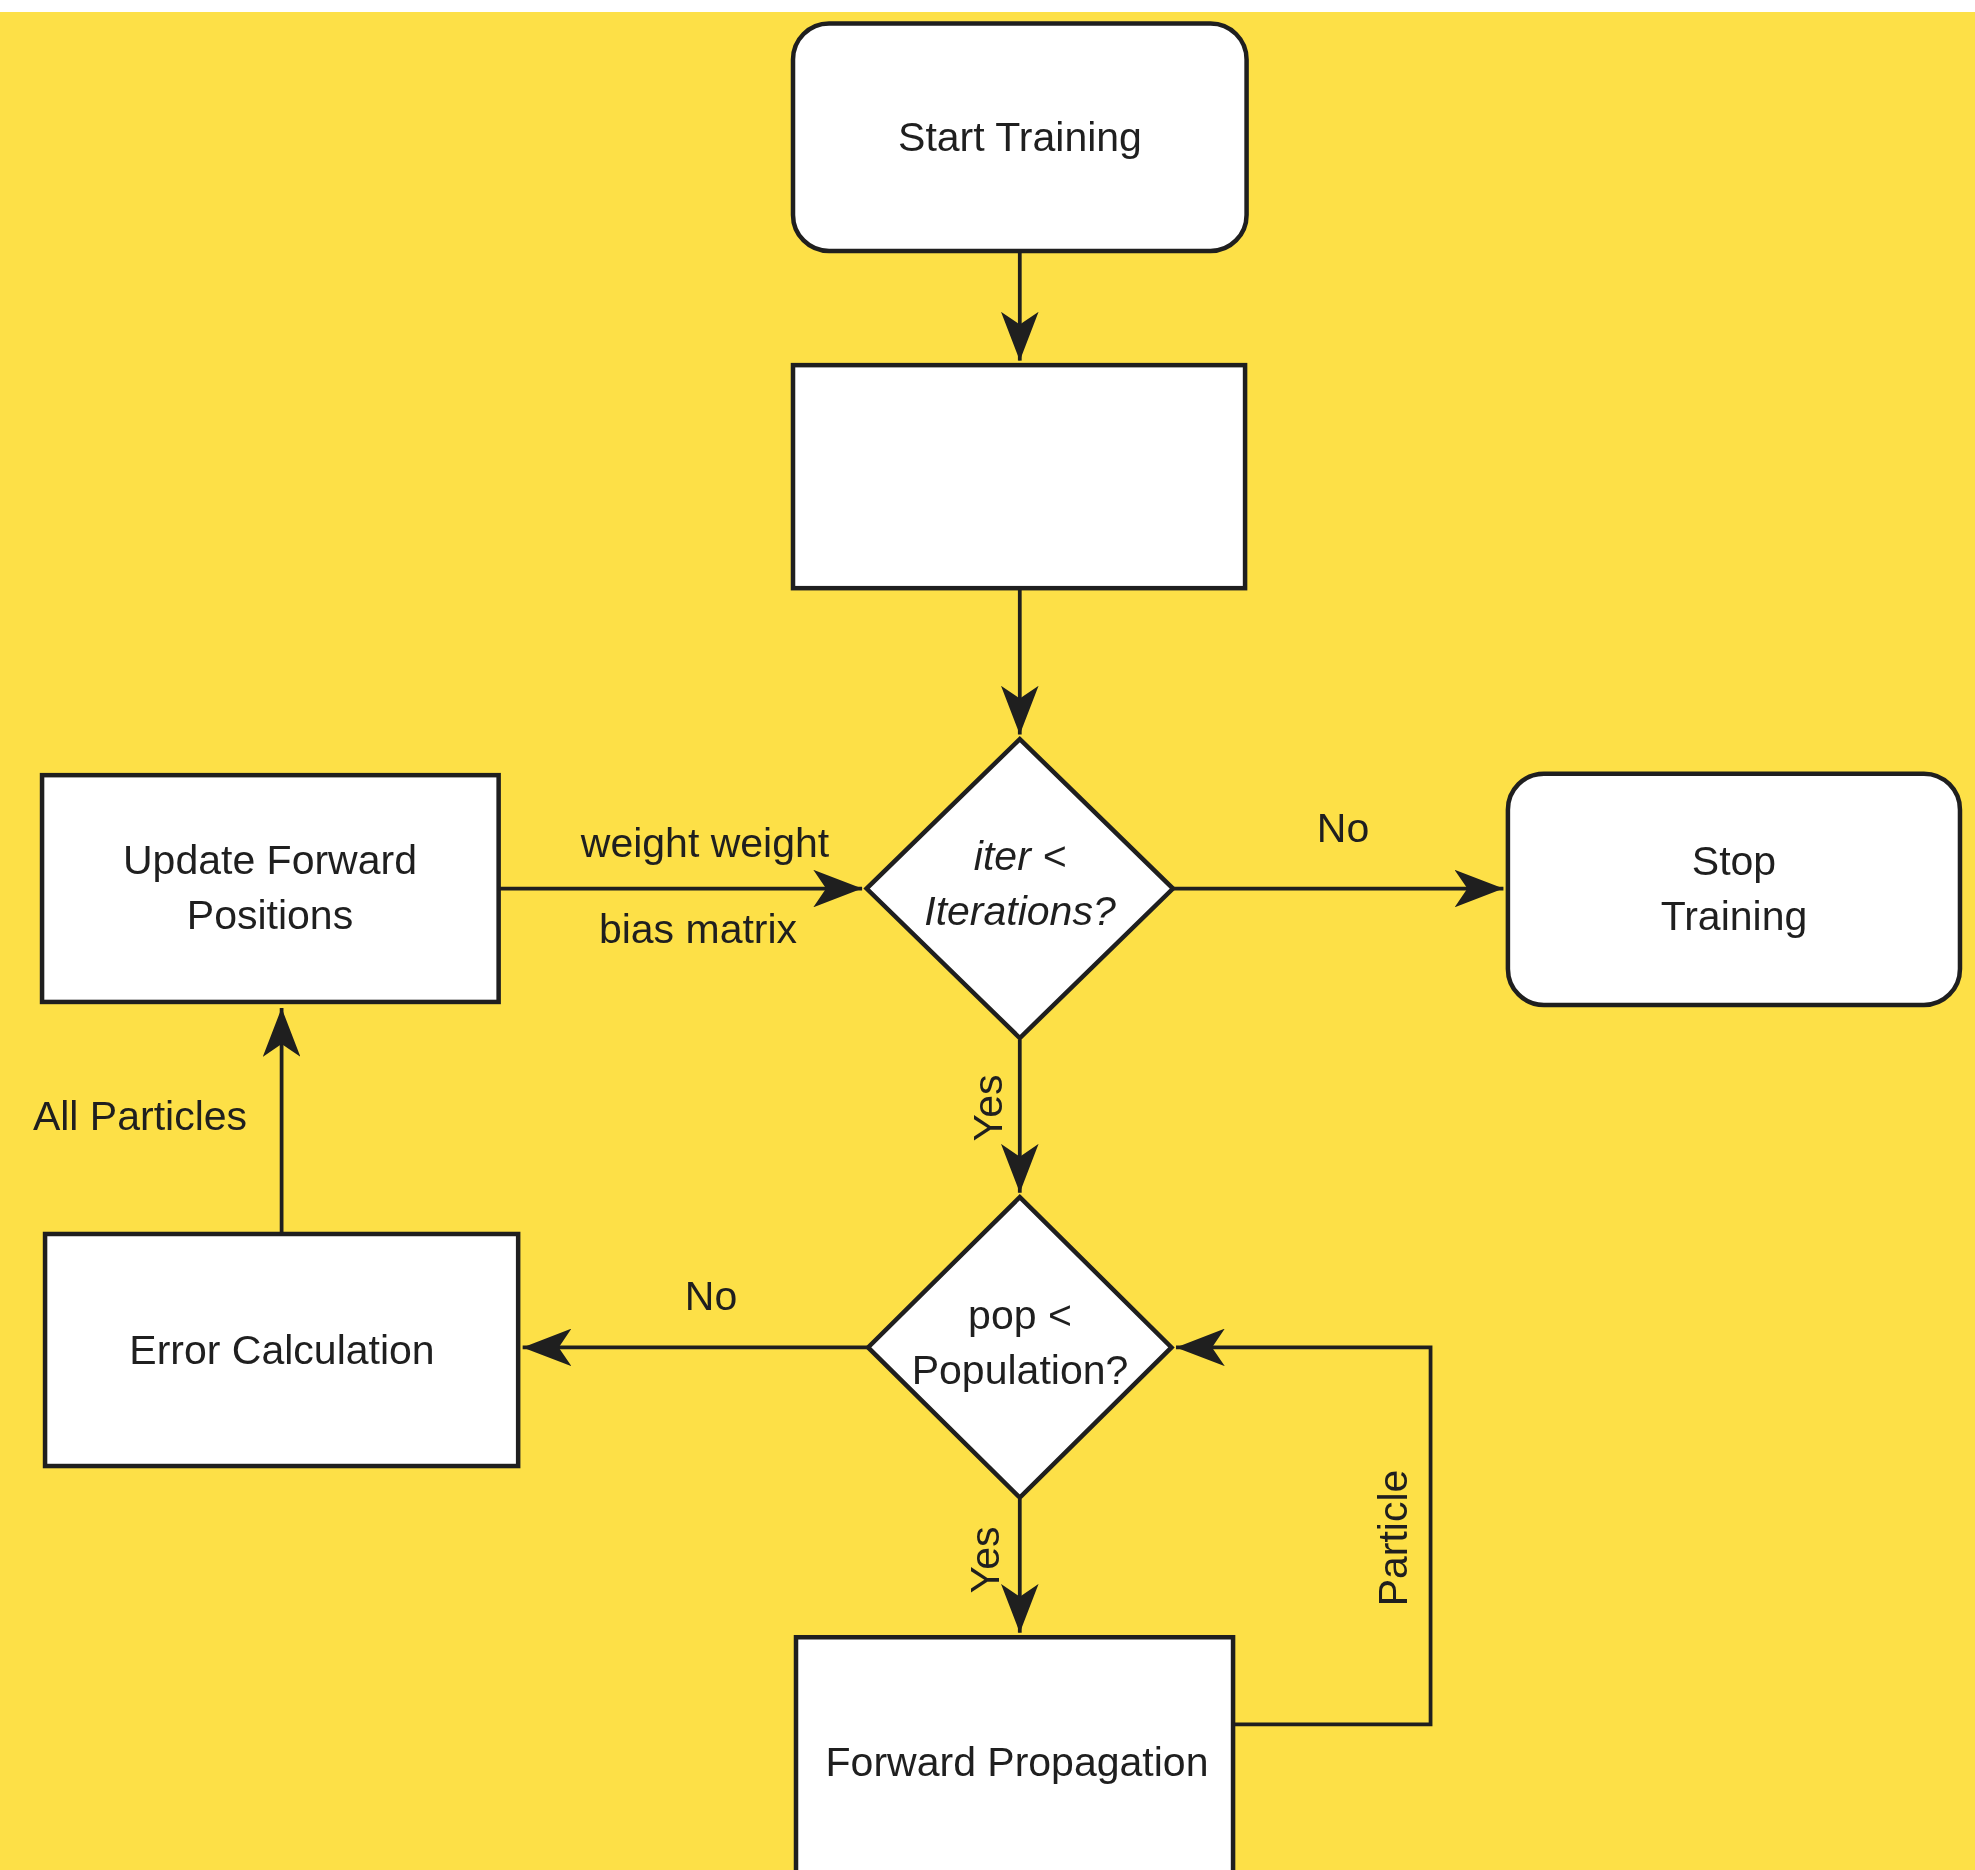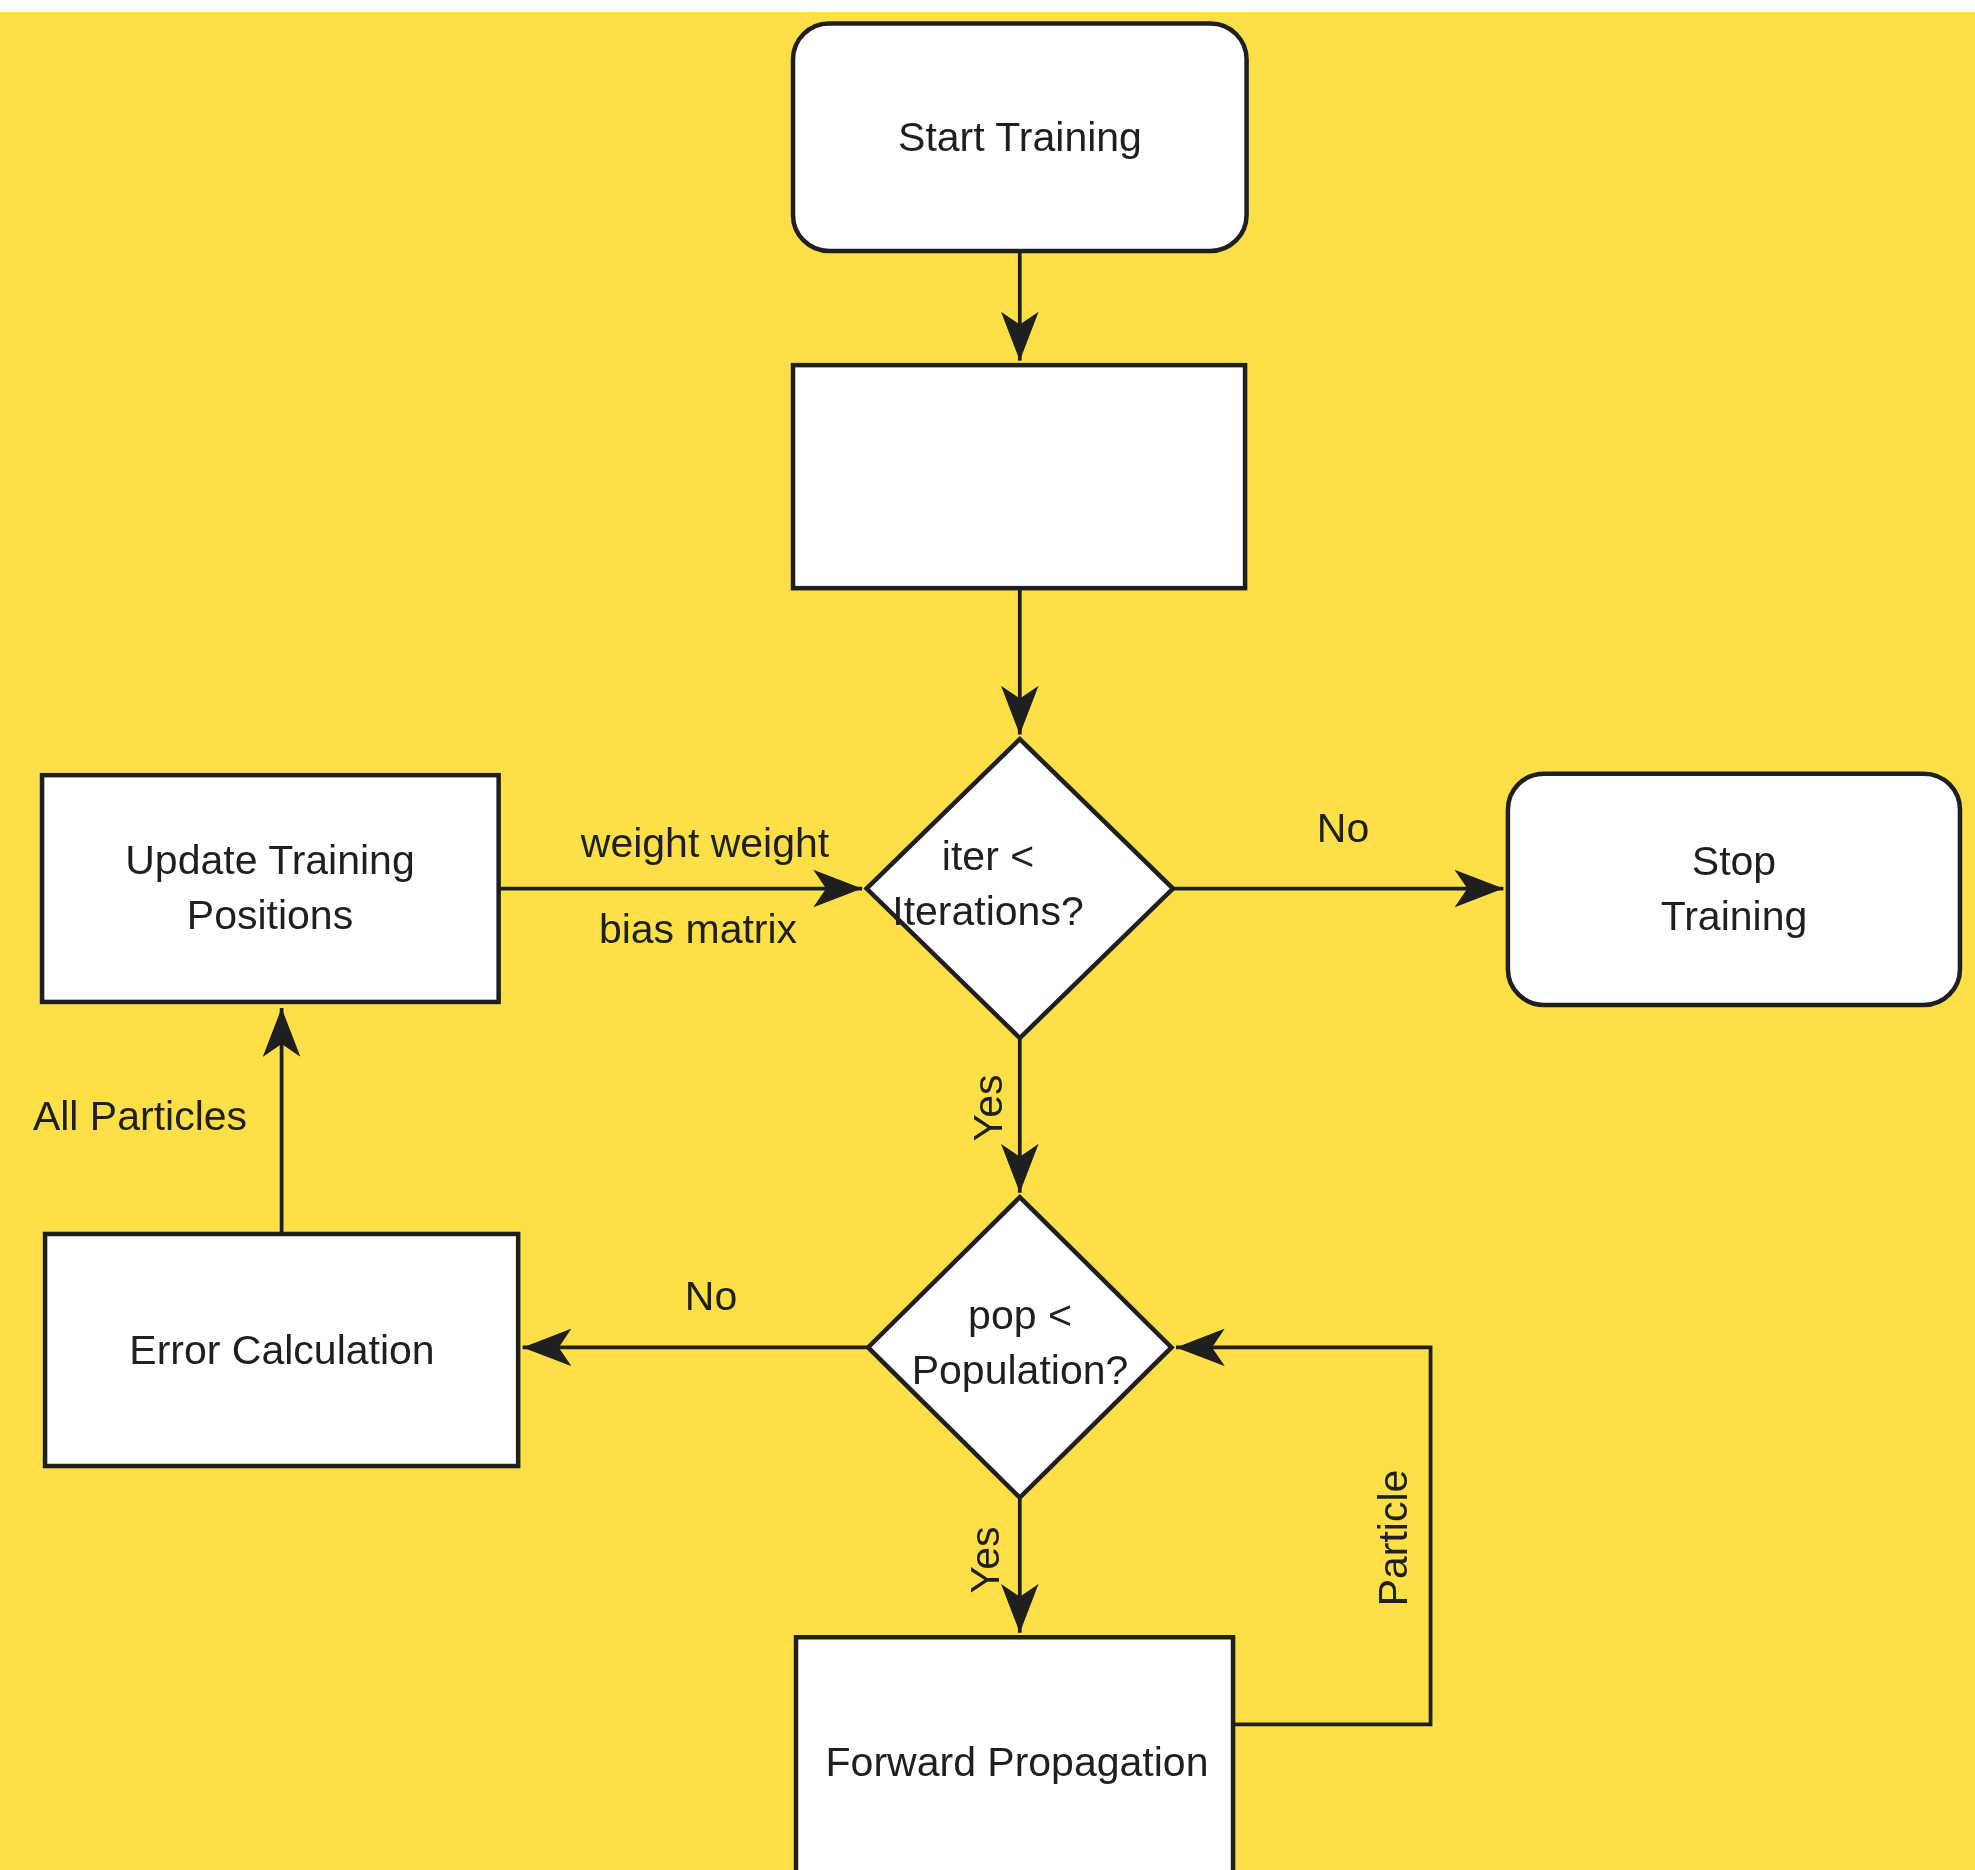--- a/index.html
+++ b/index.html
@@ -55,24 +55,24 @@
     <line class="edge" x1="1562" y1="1167" x2="2002" y2="1167" marker-end="url(#arrow)"></line>
     <line class="edge" x1="1358" y1="1368" x2="1358" y2="1572" marker-end="url(#arrow)"></line>
     <line class="edge" x1="664" y1="1167" x2="1148" y2="1167" marker-end="url(#arrow)"></line>
     <line class="edge" x1="1156" y1="1778" x2="696" y2="1778" marker-end="url(#arrow)"></line>
     <line class="edge" x1="1358" y1="1980" x2="1358" y2="2158" marker-end="url(#arrow)"></line>
     <line class="edge" x1="375" y1="1625" x2="375" y2="1326" marker-end="url(#arrow)"></line>
     <polyline class="edge" points="1644,2280 1905,2280 1905,1778 1566,1778" marker-end="url(#arrow)"></polyline>
   </svg>
 
   <div class="lbl" style="left:1020px;top:125px;">Start Training</div>
-  <div class="lbl" style="left:988px;top:872px;">iter &lt;
+  <div class="lbl" style="left:1020px;top:872px;font-style:italic;">iter &lt;
 Iterations?</div>
   <div class="lbl" style="left:1734px;top:877px;">Stop Training</div>
-  <div class="lbl" style="left:270px;top:876px;">Update Training
+  <div class="lbl" style="left:270px;top:876px;">Update Forward
 Positions</div>
   <div class="lbl" style="left:282px;top:1338px;">Error Calculation</div>
   <div class="lbl" style="left:1020px;top:1331px;">pop &lt;
 Population?</div>
   <div class="lbl" style="left:1017px;top:1750px;">Forward Propagation</div>
 
   <div class="lbl" style="left:705px;top:831px;">weight weight</div>
   <div class="lbl" style="left:698px;top:917px;">bias matrix</div>
   <div class="lbl" style="left:1343px;top:816px;">No</div>
   <div class="lbl rot" style="left:988px;top:1096px;">Yes</div>

